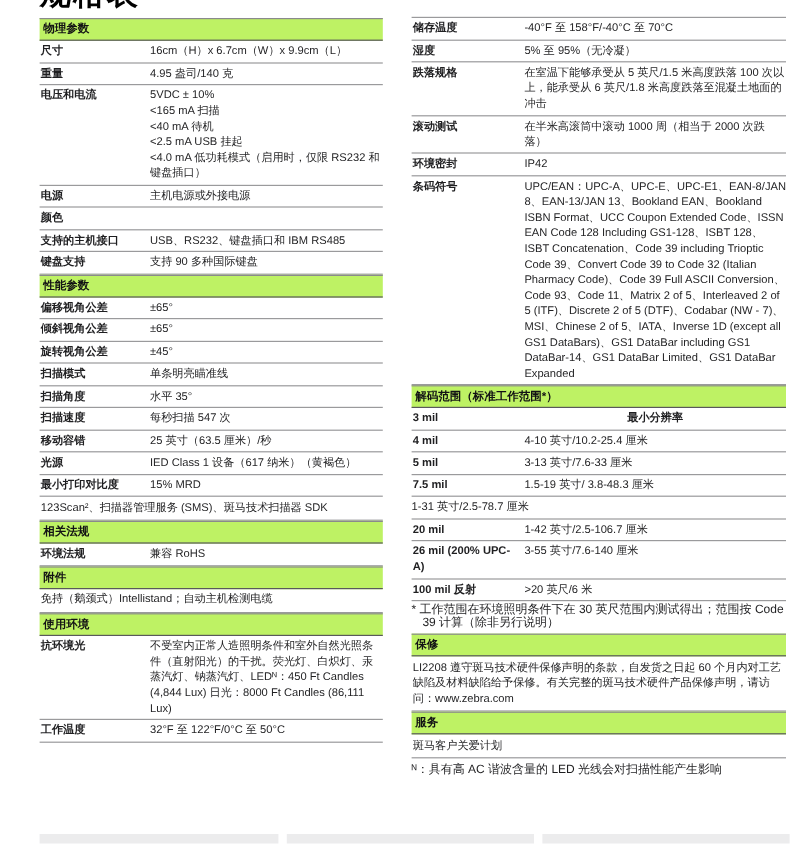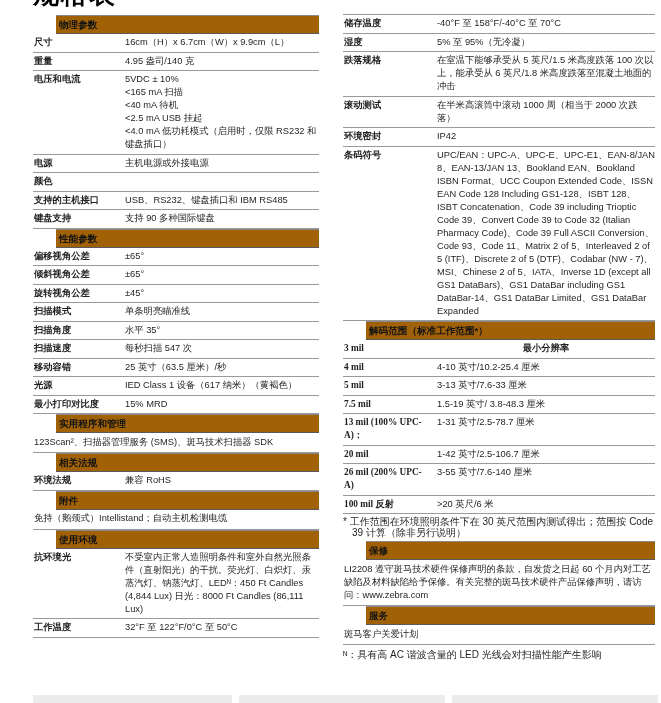--- a/index.html
+++ b/index.html
@@ -23,42 +23,41 @@
   }
   .col {
     position: absolute;
     font-size: 9.3px;
     line-height: 13px;
   }
   .col-left  { left: 33px;  top: 15px; width: 286px; }
   .col-right { left: 343px; top: 14px; width: 312px; }
 
   .hdr {
-    background: #a16207;
+    background: #bef264;
     border-bottom: 1px solid #59595b;
     border-top: 1px solid #8a8a8c;
     padding: 3px 5px 3px 3px;
     font-weight: bold;
     font-size: 9.6px;
     line-height: 11px;
     color: #121214;
-    margin-left: 23px;
   }
   .row {
     display: flex;
     align-items: flex-start;
     border-bottom: 1px solid #9a9a9c;
     padding: 2px 0 2.5px;
   }
   .lbl {
     flex: 0 0 92px;
     font-weight: bold;
     padding: 0 6px 0 1px;
   }
-  .col-right .lbl { flex-basis: 94px; font-family: Liberation Serif, serif; }
+  .col-right .lbl { flex-basis: 94px; }
   .val { flex: 1 1 auto; white-space: pre-line; }
   .row.full { display: block; padding: 2.5px 1px 3.5px; }
   .decode .row { align-items: flex-start; }
   .val.center { text-align: center; font-weight: bold; }
   .env-table { border-top: 1px solid #9a9a9c; }
 
   .fn {
     font-size: 10px;
     line-height: 10.5px;
     padding: 3px 0 3px 9px;
@@ -153,21 +152,20 @@
       <div class="lbl">光源</div>
       <div class="val">IED Class 1 设备（617 纳米）（黄褐色）</div>
     </div>
     <div class="row">
       <div class="lbl">最小打印对比度</div>
       <div class="val">15% MRD</div>
     </div>
   </section>
 
   <section>
-    <div class="hdr">实用程序和管理</div>
     <div class="row full">
       <div class="val">123Scan²、扫描器管理服务 (SMS)、斑马技术扫描器 SDK</div>
     </div>
   </section>
 
   <section>
     <div class="hdr">相关法规</div>
     <div class="row">
       <div class="lbl">环境法规</div>
       <div class="val">兼容 RoHS</div>
@@ -236,21 +234,20 @@
     </div>
     <div class="row">
       <div class="lbl">5 mil</div>
       <div class="val">3-13 英寸/7.6-33 厘米</div>
     </div>
     <div class="row">
       <div class="lbl">7.5 mil</div>
       <div class="val">1.5-19 英寸/ 3.8-48.3 厘米</div>
     </div>
     <div class="row">
-      <div class="lbl">13 mil (100% UPC-A)：</div>
       <div class="val">1-31 英寸/2.5-78.7 厘米</div>
     </div>
     <div class="row">
       <div class="lbl">20 mil</div>
       <div class="val">1-42 英寸/2.5-106.7 厘米</div>
     </div>
     <div class="row">
       <div class="lbl">26 mil (200% UPC-A)</div>
       <div class="val">3-55 英寸/7.6-140 厘米</div>
     </div>

